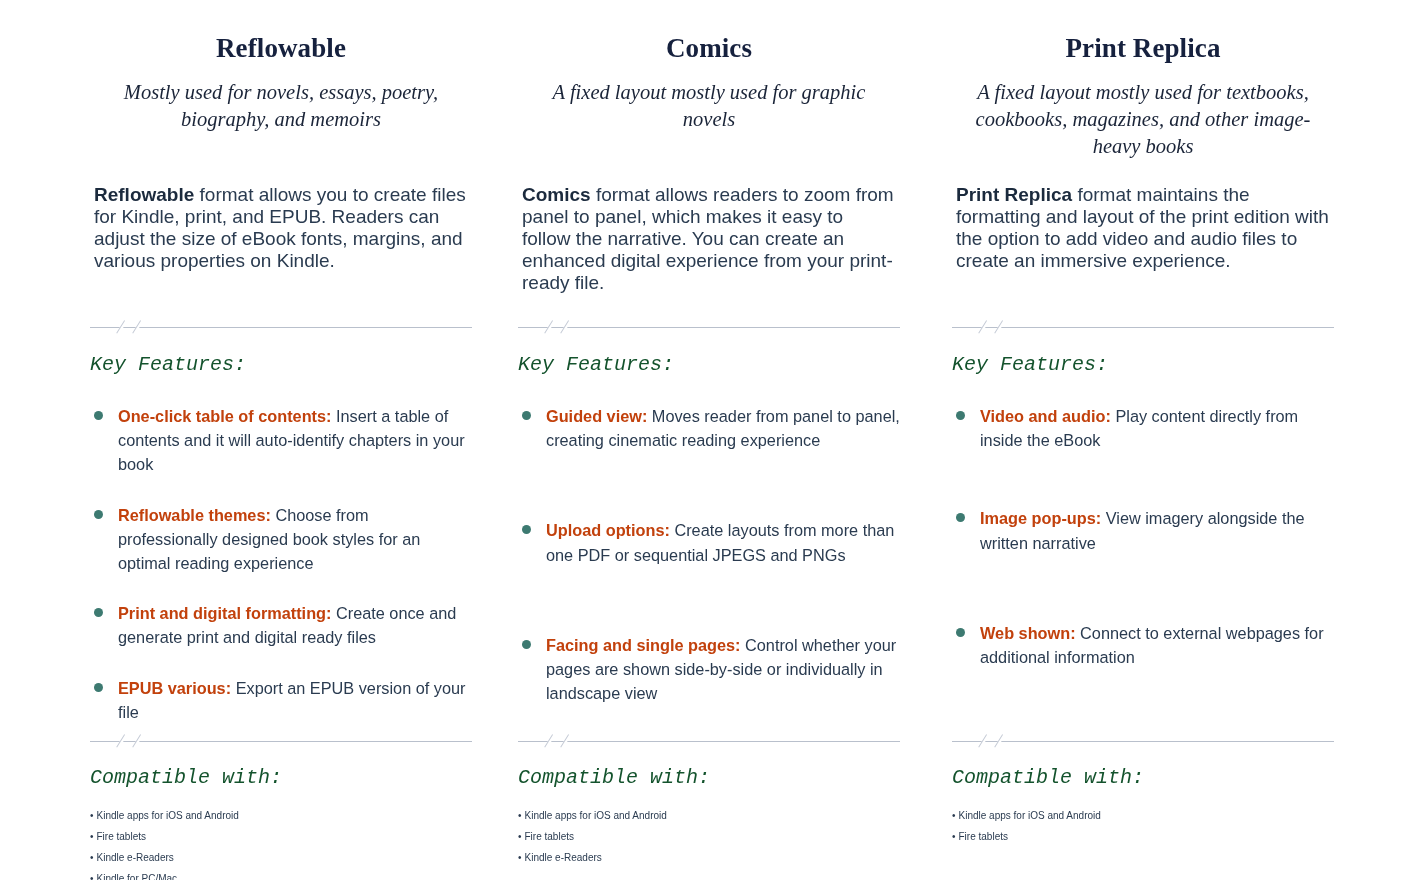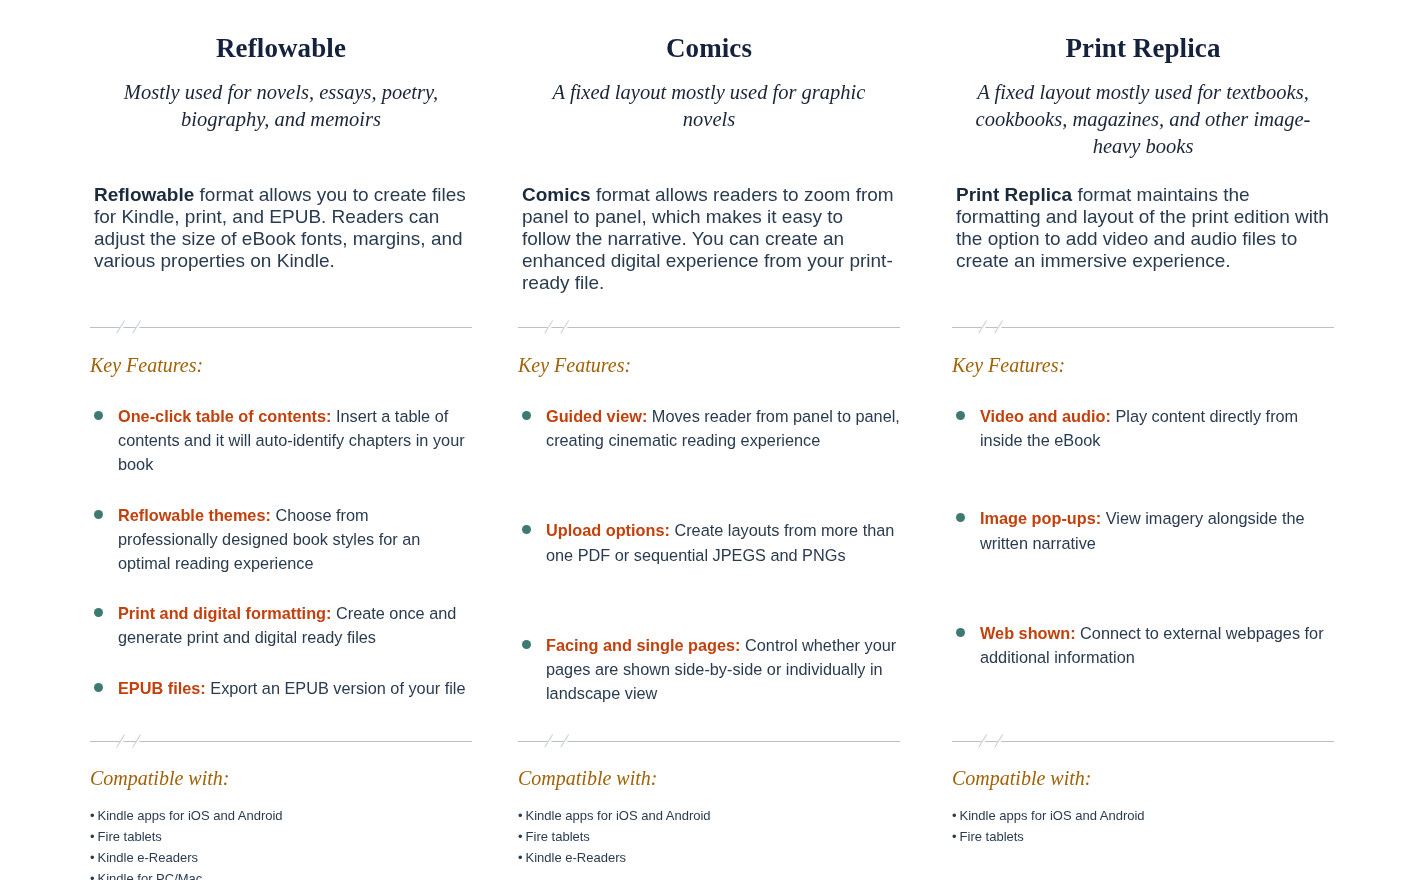--- a/index.html
+++ b/index.html
@@ -97,25 +97,25 @@
     border-left: 1px solid #c4cad5;
     transform: rotate(32deg);
   }
   .divider .slash.s1 { left: 30px; }
   .divider .slash.s2 { left: 46px; }
 
   .divider-top { position: absolute; top: 288px; left: 0; right: 0; }
   .divider-bottom { position: absolute; left: 0; right: 0; }
 
   .section-label {
-    font-family: Liberation Serif, serif;
+    font-family: Liberation Mono, monospace;
     font-style: italic;
     font-size: 20px;
     line-height: 26px;
-    color: #a16207;
+    color: #14532d;
     margin: 0;
   }
 
   .features-wrap {
     position: absolute;
     top: 320px;
     left: 0;
     right: 0;
   }
 
@@ -151,21 +151,21 @@
     left: 0;
     right: 0;
   }
   .compat-label { margin-bottom: 14px; }
   .compat-list {
     list-style: none;
     margin: 0;
     padding: 0;
   }
   .compat-list li {
-    font-size: 13px;
+    font-size: 10px;
     line-height: 21px;
     color: #2a3b50;
     white-space: nowrap;
   }
   .compat-list li .mini-dot {
     color: #2a3b50;
     margin-right: 3px;
   }
 </style>
 </head>
@@ -197,21 +197,21 @@
         <li class="feature-item">
           <span class="dot"></span>
           <span class="f-title">Reflowable themes:</span><span> Choose from professionally designed book styles for an optimal reading experience</span>
         </li>
         <li class="feature-item">
           <span class="dot"></span>
           <span class="f-title">Print and digital formatting:</span><span> Create once and generate print and digital ready files</span>
         </li>
         <li class="feature-item">
           <span class="dot"></span>
-          <span class="f-title">EPUB files:</span><span> Export an EPUB version of your file</span>
+          <span class="f-title">EPUB various:</span><span> Export an EPUB version of your file</span>
         </li>
       </ul>
     </div>
 
     <div class="divider divider-bottom" style="top:702px;">
       <div class="rule"></div>
       <div class="slash s1"></div>
       <div class="slash s2"></div>
     </div>
 

